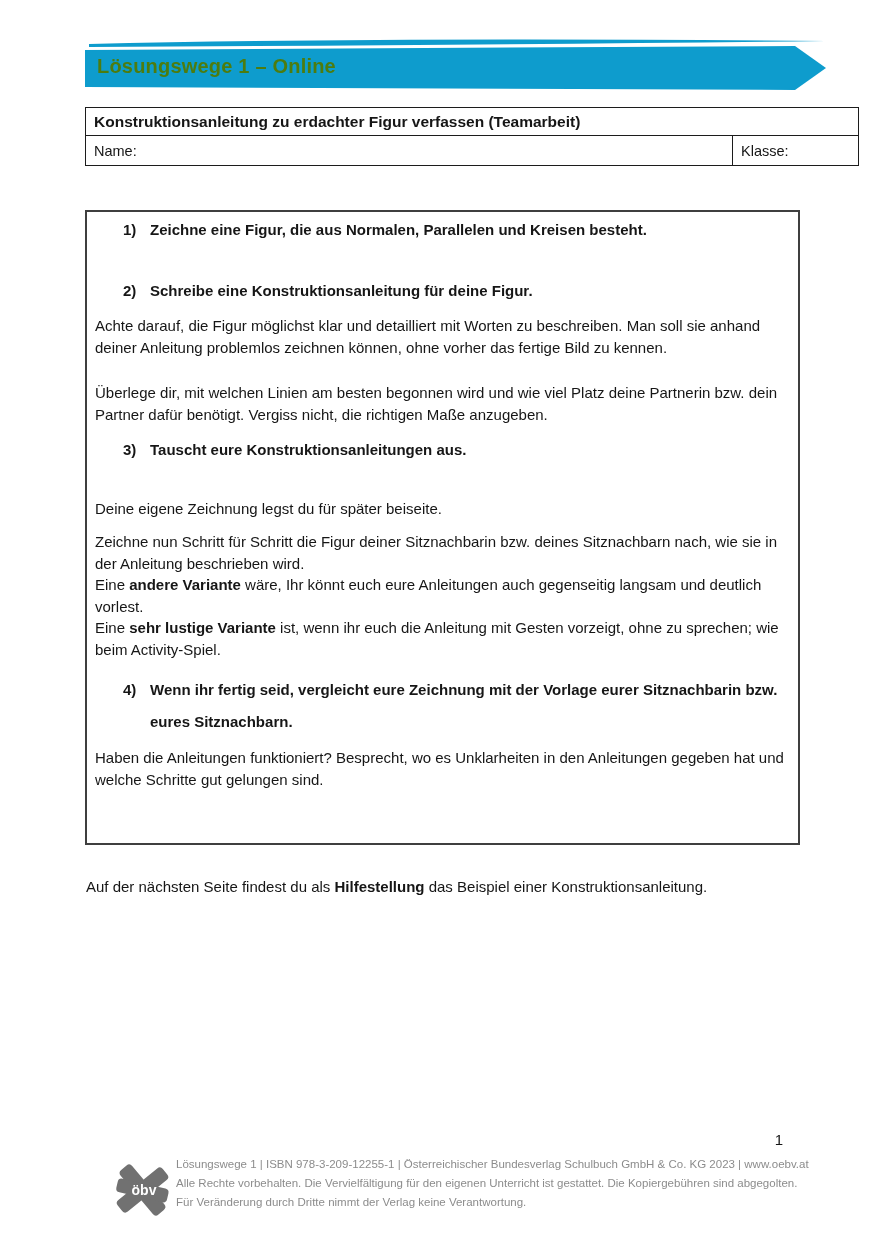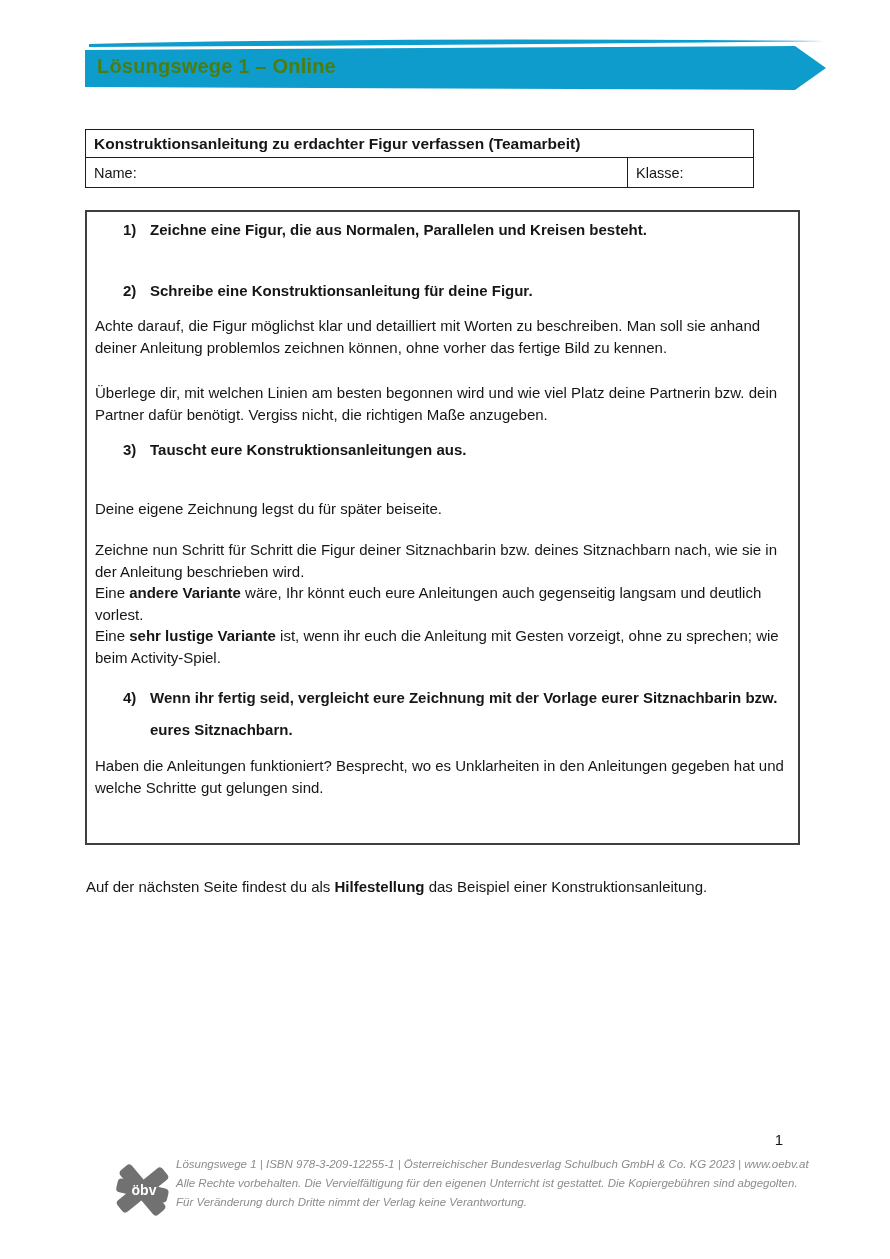--- a/index.html
+++ b/index.html
@@ -8,21 +8,21 @@
     position:relative; width:890px; height:1259px; background:#ffffff;
     font-family:"Liberation Sans", sans-serif; color:#161616; overflow:hidden;
   }
   
   .banner-svg { position:absolute; left:85px; top:36px; }
   .banner-title {
     position:absolute; left:97px; top:55px; font-size:20px; font-weight:700;
     color:#4d7c0f; letter-spacing:.2px; white-space:nowrap;
   }
   
-  .htable { position:absolute; left:85px; top:107px; width:669px; border:1.5px solid #1c1c1c;margin-top:22px; }
+  .htable { position:absolute; left:85px; top:107px; width:774px; border:1.5px solid #1c1c1c; }
   .htable-title { height:27px; display:flex; align-items:center; padding:0 8px;
     font-size:15.5px; font-weight:700; }
   .htable-row { display:flex; height:30px; border-top:1.5px solid #1c1c1c; }
   .cell { display:flex; align-items:center; padding:0 8px; font-size:14.5px; }
   .name-cell { flex:1; }
   .klasse-cell { width:126px; border-left:1.5px solid #1c1c1c;align-items:center; }
   
   .task-box {
     position:absolute; left:85px; top:210px; width:715px; height:635px;
     border:2px solid #3f3f3f; padding:7px 8px 0 8px;
@@ -31,31 +31,31 @@
   .step { display:flex; padding-left:28px; font-weight:700; }
   .step-num { width:27px; flex:none; }
   .step-text { flex:1; }
   .para { }
   #step2 { margin-top:39px; }
   #p1 { margin-top:16px; }
   #p2 { margin-top:14px; }
   #p3 { margin-top:24px; }
   #step3 { margin-top:14px; }
   #p4 { margin-top:37px; }
-  #p5 { margin-top:20px; }
+  #p5 { margin-top:12px; }
   #step4 { margin-top:14px; line-height:32px; }
   #p6 { margin-top:9px; }
   b { font-weight:700; }
   
   .hint { position:absolute; left:86px; top:876px; width:720px; font-size:15px; line-height:21.5px; }
   
   .page-number { position:absolute; left:768px; top:1131px; width:22px; text-align:center; font-size:15px; }
   
   .footer-logo { position:absolute; left:115px; top:1156px; }
-  .footer-text { position:absolute; left:176px; top:1155px; font-size:11.5px; line-height:19px; color:#8c8c8c;font-style:italic; }
+  .footer-text { position:absolute; left:176px; top:1155px; font-size:11.5px; line-height:19px; color:#8c8c8c; }
 </style>
 </head>
 <body>
 
 <div class="page">
 
   <svg class="banner-svg" width="742" height="56" viewBox="0 0 742 56">
     <path d="M4,8 Q300,1 740,5 Q420,9 4,11 Z" fill="#0e9ccd"></path>
     <path d="M0,14 L710,10 L741,32 L710,54 L0,51 Z" fill="#0e9ccd"></path>
   </svg>

